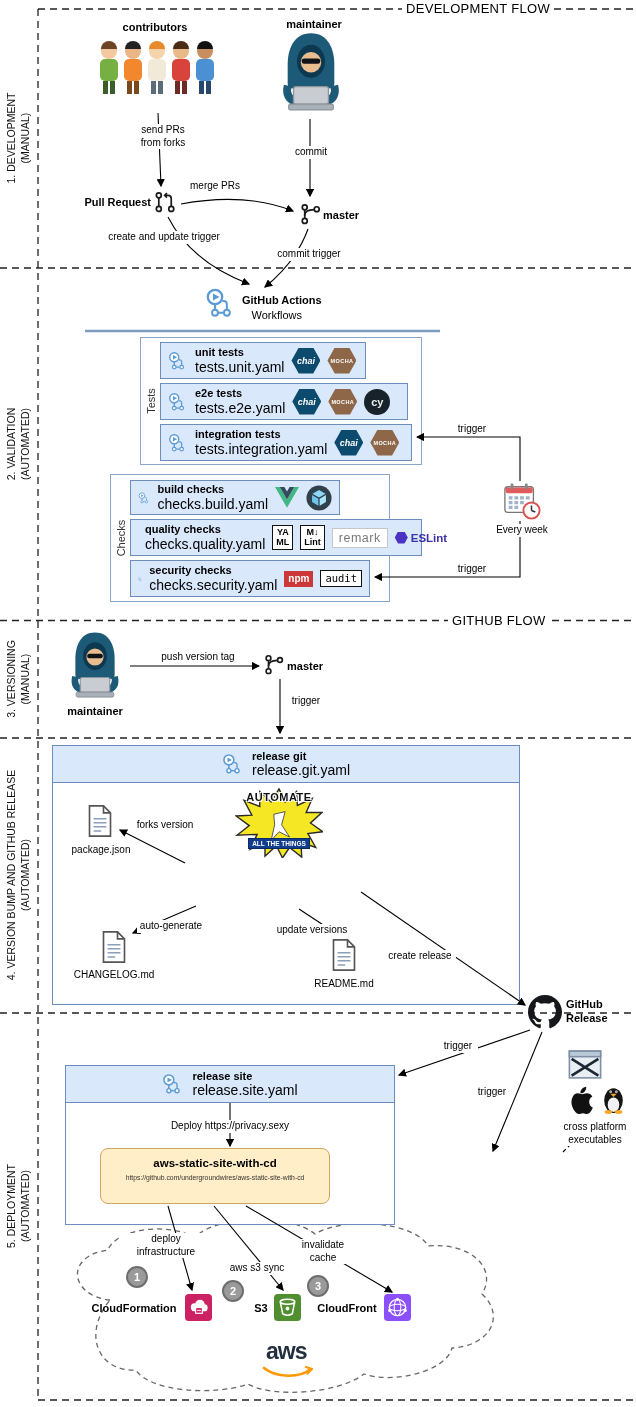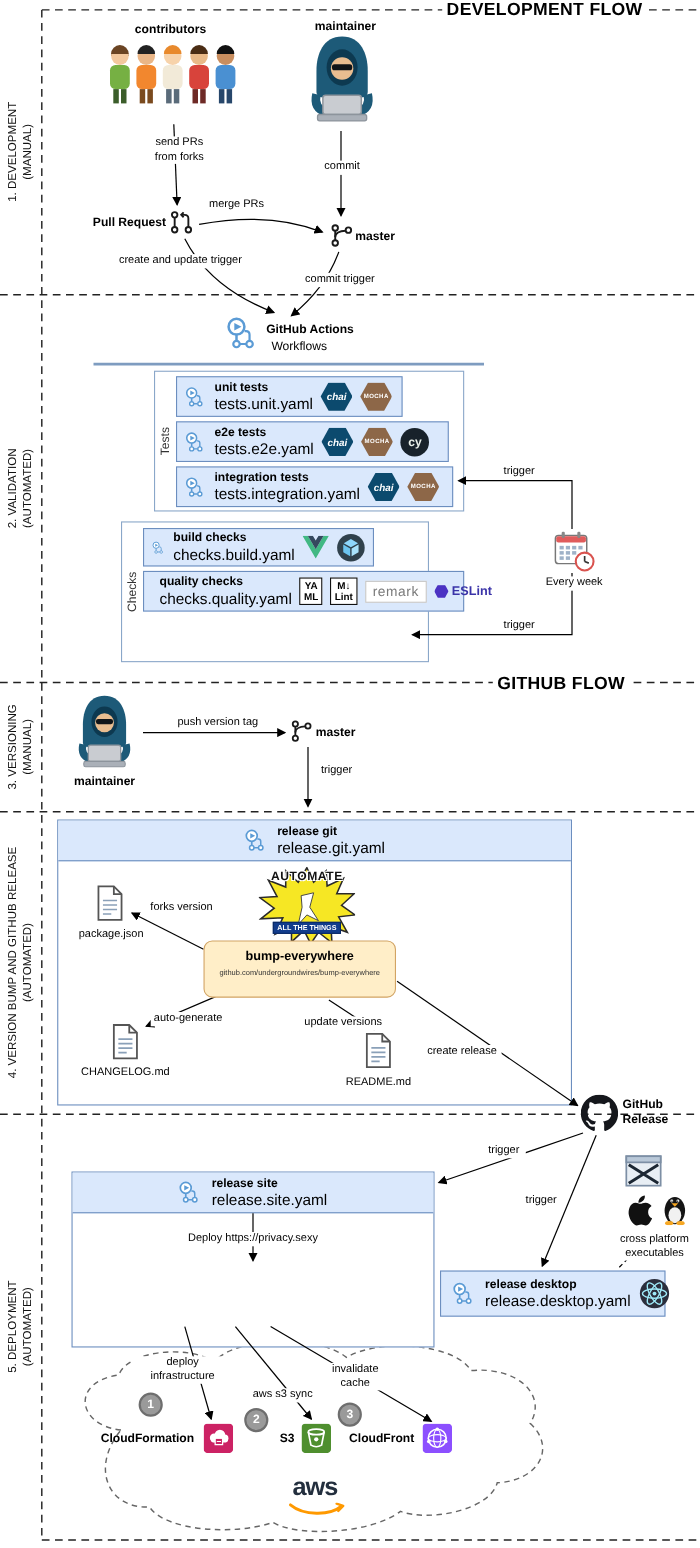--- a/index.html
+++ b/index.html
@@ -5,21 +5,21 @@
   *{margin:0;padding:0;box-sizing:border-box}
   body{background:#fff;font-family:"Liberation Sans",sans-serif;color:#000}
   .canvas{position:relative;width:636px;height:1407px;background:#fff;overflow:hidden}
   svg.layer{position:absolute;left:0;top:0;pointer-events:none}
   #bg{z-index:0}
   #fg{z-index:2}
   .box,.wfrow,.groupbox,.band{position:absolute;z-index:1}
   .node,.lbl,.rail,.flowhdr,.tan,.stepnum{position:absolute;z-index:3}
   .lbl{font-size:10px;line-height:1.25;text-align:center;background:#fff;padding:0 1px}
   .lbl.b{font-weight:bold;font-size:11px}
-  .flowhdr{font-size:16px;font-weight:bold;background:#fff;padding:0 4px;letter-spacing:.3px}
+  .flowhdr{font-size:13px;font-weight:normal;background:#fff;padding:0 4px;letter-spacing:.3px}
   .rail{transform:translate(-50%,-50%) rotate(-90deg);white-space:nowrap;font-size:10.5px;line-height:1.3;text-align:center;color:#111}
   .box{background:#fff;border:1px solid #6c8ebf}
   .band{background:#dae8fc;border:1px solid #6c8ebf;display:flex;align-items:center;gap:8px;padding:0 10px}
   .wfhead{position:absolute;left:0;top:0;right:0;height:37px;background:#dae8fc;border-bottom:1px solid #6c8ebf;display:flex;align-items:center;justify-content:center;gap:8px}
   .wfrow{background:#dae8fc;border:1px solid #6c8ebf;display:flex;align-items:center;gap:7px;padding:0 7px}
   .groupbox{background:#fff;border:1px solid #8aa7c9}
   .grouplbl{position:absolute;z-index:1;transform:translate(-50%,-50%) rotate(-90deg);font-size:11px;color:#333;white-space:nowrap}
   .wt{display:flex;flex-direction:column;line-height:1.15;text-align:left}
   .wt .t{font-weight:bold;font-size:11px;white-space:nowrap}
   .wt .f{font-size:14px;white-space:nowrap}
@@ -291,21 +291,21 @@
     </svg>
   <div class="lbl b" style="left:322px;top:209px;width:48px;text-align:left">master</div>
 
   <div class="lbl" style="left:100px;top:231px;width:128px">create and update trigger</div>
   <div class="lbl" style="left:274px;top:248px;width:70px">commit trigger</div>
 
   <svg class="node" style="left:205px;top:287px" width="32" height="32">
       <use href="#s-gha"></use>
     </svg>
   <div class="lbl b" style="left:241px;top:294px;width:92px;text-align:left">GitHub Actions</div>
-  <div class="lbl" style="left:241px;top:309px;width:62px;font-size:11px;text-align:center">Workflows</div>
+  <div class="lbl" style="left:241px;top:309px;width:62px;font-size:11px;text-align:right">Workflows</div>
 
   <div class="groupbox" style="left:140px;top:337px;width:282px;height:128px"></div>
   <div class="grouplbl" style="left:151px;top:401px">Tests</div>
 
   <div class="wfrow" style="left:160px;top:342px;width:206px;height:37px">
     <svg width="20" height="20">
         <use href="#s-gha"></use>
       </svg>
     <div class="wt">
       <span class="t">unit tests</span>
@@ -370,20 +370,31 @@
     <div class="wt">
       <span class="t">build checks</span>
       <span class="f">checks.build.yaml</span>
     </div>
     <svg width="24" height="21" style="flex:none">
         <use href="#s-vue"></use>
       </svg>
     <svg width="26" height="26" style="flex:none">
         <use href="#s-webpack"></use>
       </svg>
+  </div>
+  <div class="wfrow" style="left:130px;top:560px;width:240px;height:37px">
+    <svg width="20" height="20">
+        <use href="#s-gha"></use>
+      </svg>
+    <div class="wt">
+      <span class="t">security checks</span>
+      <span class="f">checks.security.yaml</span>
+    </div>
+    <div class="npm">npm</div>
+    <div class="audit">audit</div>
   </div>
 
   <svg class="node" style="left:503px;top:482px" width="38" height="38">
       <use href="#s-cal"></use>
     </svg>
   <div class="lbl" style="left:484px;top:524px;width:76px">Every week</div>
   <div class="lbl" style="left:452px;top:423px;width:40px">trigger</div>
   <div class="lbl" style="left:452px;top:563px;width:40px">trigger</div>
 
   <svg class="node" style="left:66px;top:630px" width="58" height="72">
@@ -408,24 +419,20 @@
       </div>
     </div>
   </div>
 
   <svg class="node" style="left:235px;top:788px" width="88" height="70">
       <use href="#s-burst"></use>
     </svg>
   <div class="memetop node" style="left:235px;top:791px;width:88px">AUTOMATE</div>
   <div class="memebot node" style="left:248px;top:838px;width:62px">ALL THE THINGS</div>
 
-  <div class="tan" style="left:185px;top:855px;width:175px;height:52px">
-    <span class="t">bump-everywhere</span>
-    <span class="u">github.com/undergroundwires/bump-everywhere</span>
-  </div>
 
   <svg class="node" style="left:86px;top:804px" width="28" height="34">
       <use href="#s-file"></use>
     </svg>
   <div class="lbl" style="left:64px;top:844px;width:74px">package.json</div>
   <div class="lbl" style="left:128px;top:819px;width:74px">forks version</div>
 
   <svg class="node" style="left:100px;top:930px" width="28" height="34">
       <use href="#s-file"></use>
     </svg>
@@ -452,50 +459,42 @@
       <svg width="22" height="22">
           <use href="#s-gha"></use>
         </svg>
       <div class="wt">
         <span class="t">release site</span>
         <span class="f">release.site.yaml</span>
       </div>
     </div>
   </div>
   <div class="lbl" style="left:140px;top:1120px;width:180px">Deploy https://privacy.sexy</div>
+  <div class="tan" style="left:100px;top:1148px;width:230px;height:56px">
+    <span class="t">aws-static-site-with-cd</span>
+    <span class="u">https://github.com/undergroundwires/aws-static-site-with-cd</span>
+  </div>
 
   <div class="lbl" style="left:438px;top:1040px;width:40px">trigger</div>
   <div class="lbl" style="left:472px;top:1086px;width:40px">trigger</div>
 
   <svg class="node" style="left:568px;top:1050px" width="34" height="29">
       <use href="#s-winx"></use>
     </svg>
   <svg class="node" style="left:570px;top:1086px" width="24" height="29">
       <use href="#s-apple"></use>
     </svg>
   <svg class="node" style="left:600px;top:1083px" width="27" height="31">
       <use href="#s-tux"></use>
     </svg>
   <div class="lbl" style="left:554px;top:1121px;width:82px">
     <div>cross platform</div>
     <div>executables</div>
   </div>
 
-  <div class="band" style="left:400px;top:1155px;width:205px;height:42px">
-    <svg width="22" height="22" style="flex:none">
-        <use href="#s-gha"></use>
-      </svg>
-    <div class="wt">
-      <span class="t">release desktop</span>
-      <span class="f">release.desktop.yaml</span>
-    </div>
-    <svg width="28" height="28" style="flex:none;margin-left:auto">
-        <use href="#s-electron"></use>
-      </svg>
-  </div>
 
   <div class="lbl" style="left:120px;top:1233px;width:92px">
     <div>deploy</div>
     <div>infrastructure</div>
   </div>
   <div class="lbl" style="left:222px;top:1262px;width:70px">aws s3 sync</div>
   <div class="lbl" style="left:292px;top:1239px;width:62px">
     <div>invalidate</div>
     <div>cache</div>
   </div>

